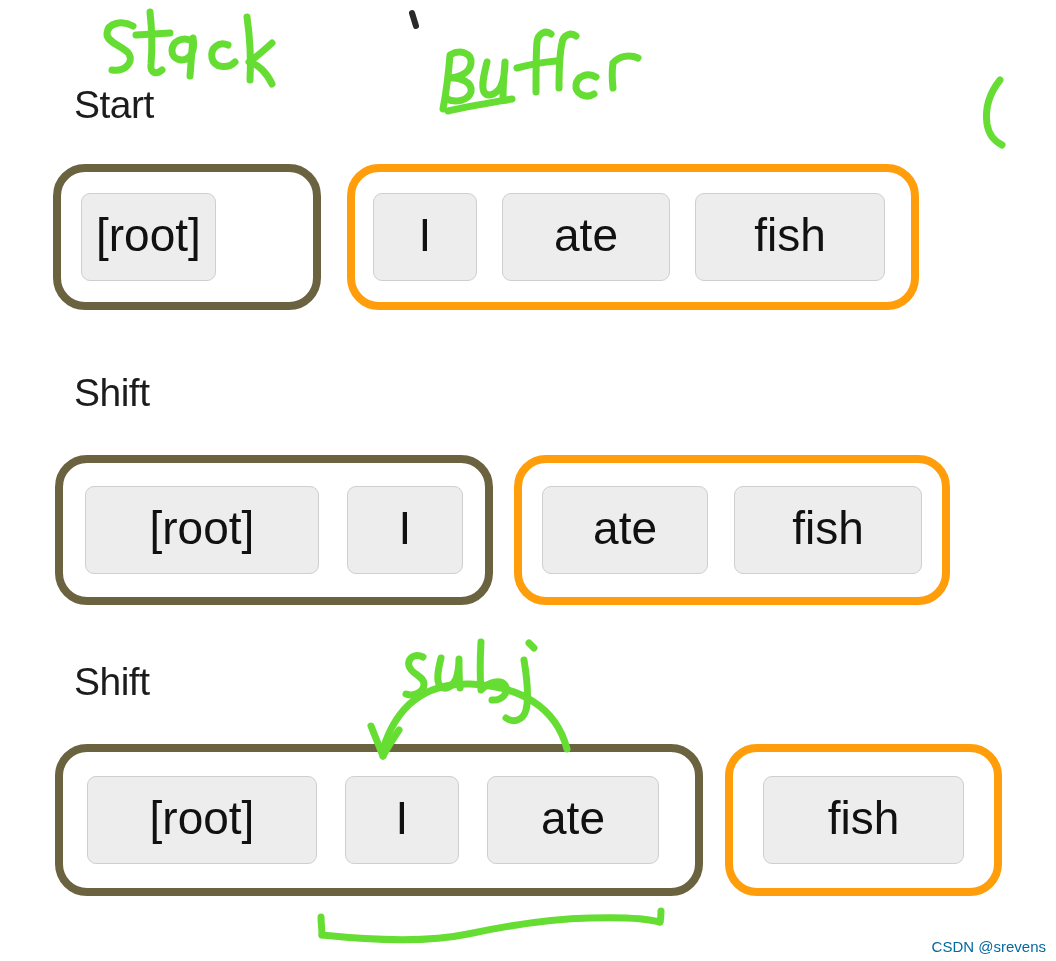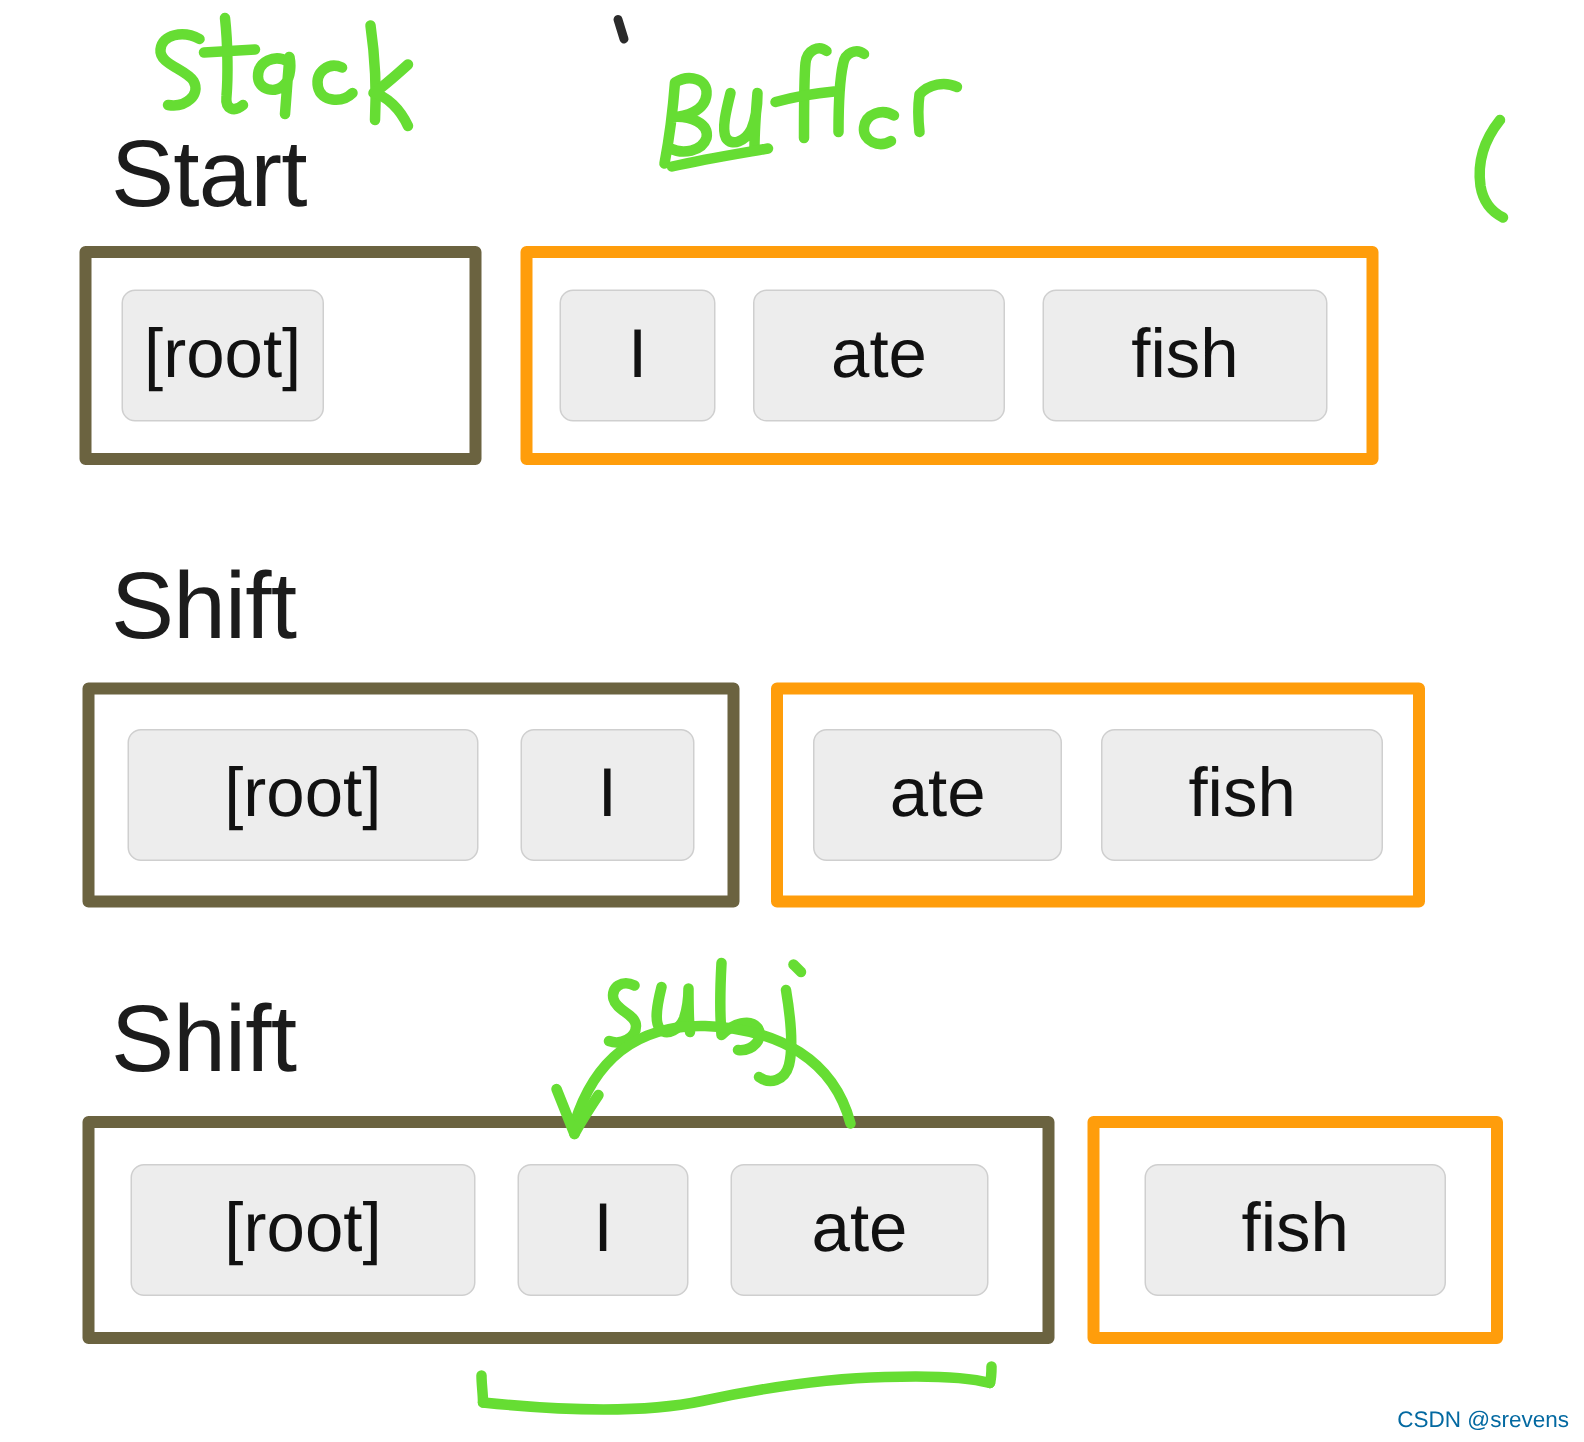--- a/index.html
+++ b/index.html
@@ -21,33 +21,33 @@
     position: absolute;
     left: 0; top: 0;
     width: 1056px;
     height: 961px;
   }
 
   
   .step-label {
     position: absolute;
     font-family: "Liberation Sans", sans-serif;
-    font-size: 63px;
+    font-size: 39px;
     font-weight: 400;
     color: #1c1c1c;
     letter-spacing: -0.5px;
     white-space: nowrap;
     line-height: 1;
   }
 
   
   .container-box {
     position: absolute;
     box-sizing: border-box;
-    border-radius: 4px;
+    border-radius: 32px;
     background: #ffffff;
     display: flex;
     align-items: center;
   }
   .container-box.stack {
     border: 8px solid #6b6340;
   }
   .container-box.buffer {
     border: 8px solid #ff9d0b;
   }

